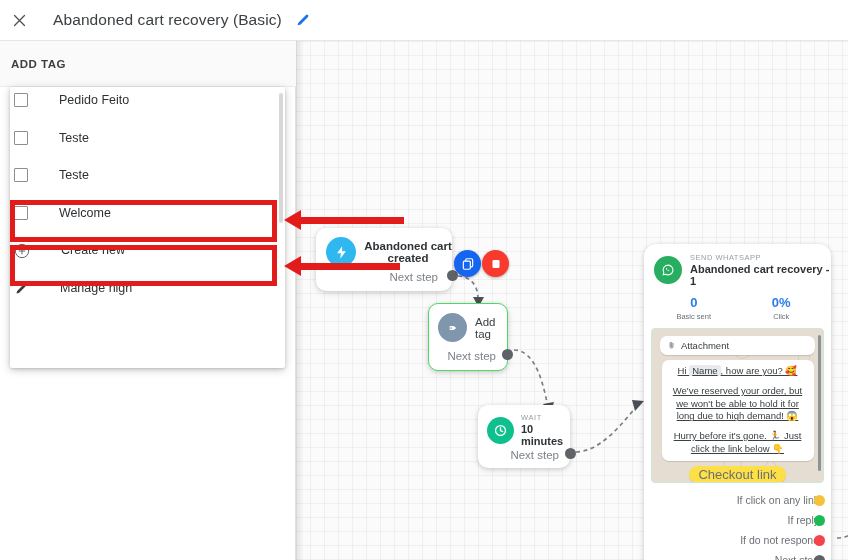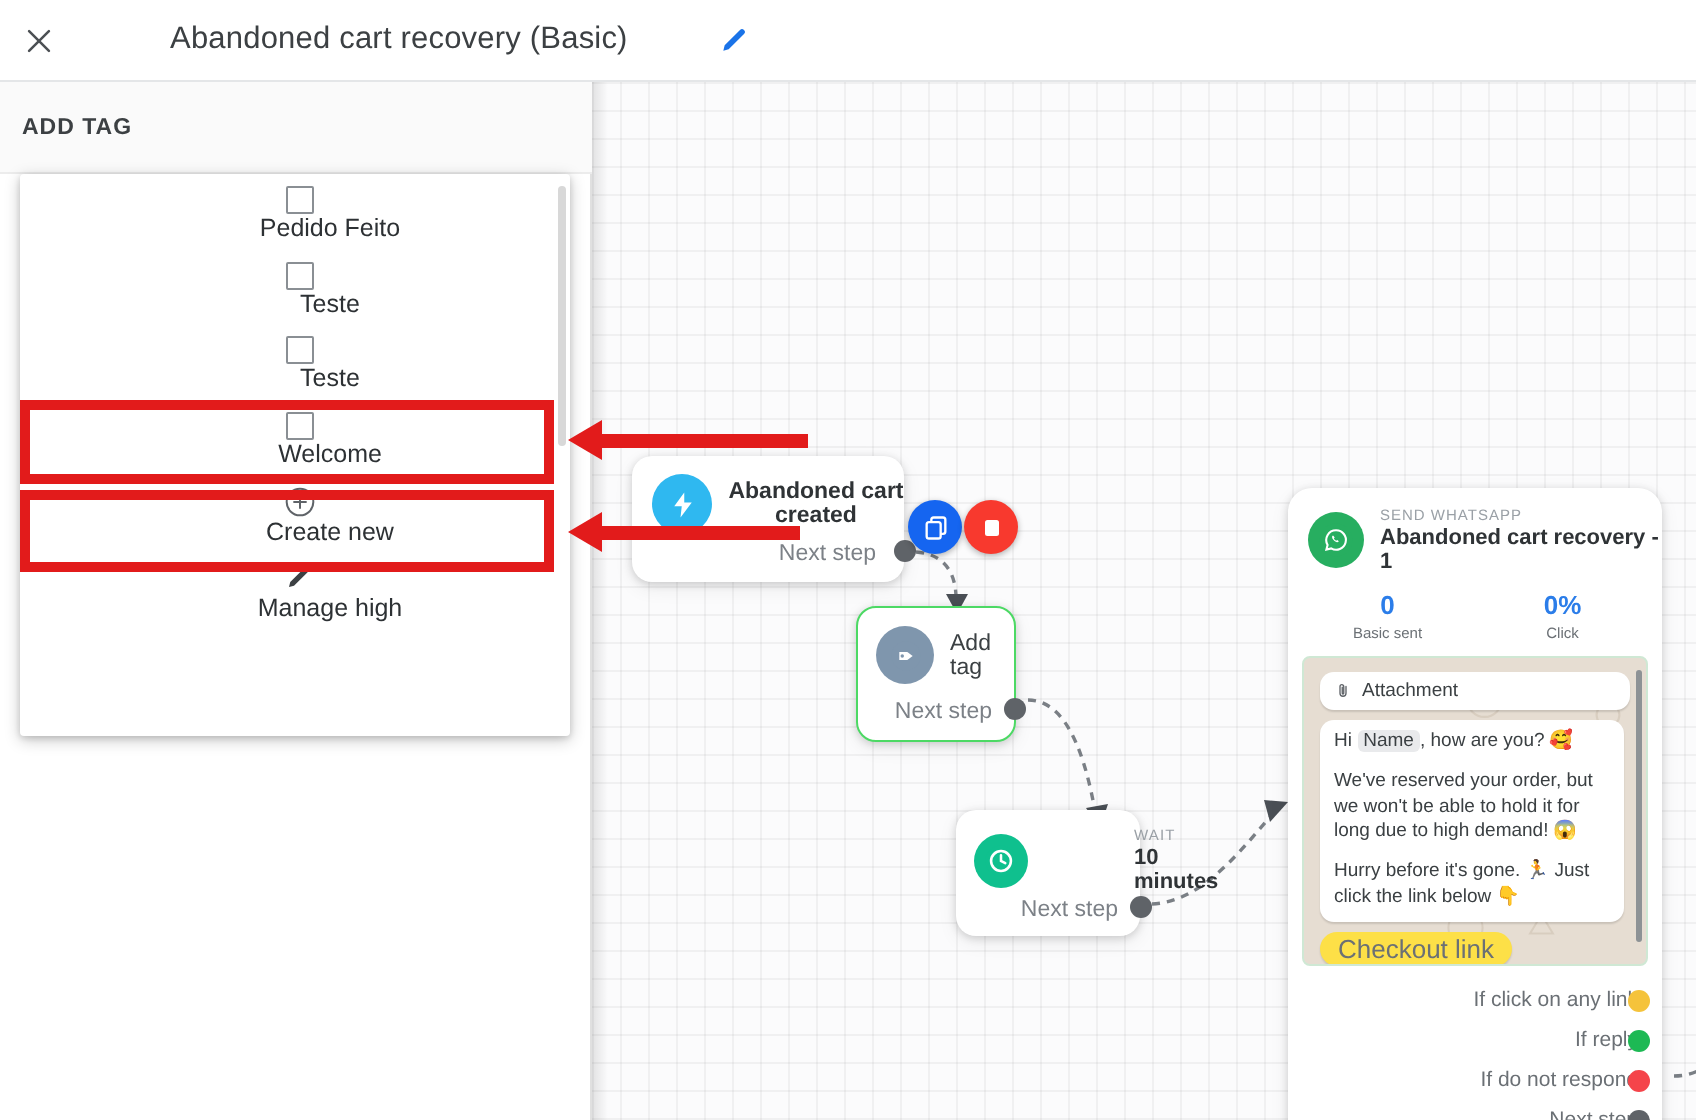--- a/index.html
+++ b/index.html
@@ -8,21 +8,21 @@
     font-family: "Liberation Sans", sans-serif;
     background: #ffffff;
     overflow: hidden;
   }
   #app { position: relative; width: 848px; height: 560px; }
 
   
   .header {
     position: absolute; left: 0; top: 0; width: 848px; height: 41px;
     background: #ffffff; border-bottom: 1px solid #e4e6e8;
-    display: flex; align-items: center; z-index: 40; gap: 32px;
+    display: flex; align-items: center; z-index: 40;
   }
   .close-btn {
     width: 38px; height: 41px; display: flex; align-items: center; justify-content: center;
     cursor: pointer;
   }
   .close-btn svg { display: block; }
   .header-title {
     font-size: 15.5px; color: #3c4043; letter-spacing: .1px;
     margin-left: 15px; white-space: nowrap;
   }
@@ -66,22 +66,22 @@
 
   
   .dropdown {
     position: absolute; left: 10px; top: 46px; width: 275px; height: 281px;
     background: #ffffff;
     box-shadow: 0 2px 8px rgba(0,0,0,0.22), 0 1px 3px rgba(0,0,0,0.14);
     border-radius: 2px; z-index: 20; overflow: hidden;
   }
   .dd-inner { position: relative; width: 275px; height: 281px; padding-top: 6px; }
   .dd-item {
-    display: flex; align-items: center; height: 37.5px;
-    padding-left: 4px; cursor: pointer; flex-direction: column;
+    display: flex; height: 37.5px;
+    padding-left: 4px; cursor: pointer;
   }
   .cbox {
     width: 14px; height: 14px; border: 1.6px solid #8a8f94;
     border-radius: 1px; background: #fff; flex: 0 0 auto;
   }
   .dd-label {
     margin-left: 31px; font-size: 12.5px; color: #2d3134; white-space: nowrap;
   }
   .plus-icon {
     width: 16px; height: 16px; flex: 0 0 auto;
@@ -147,21 +147,21 @@
     border: 1.6px solid #4cd964;
   }
   #node-addtag .node-row { padding: 9px 0 0 9px; }
   #node-addtag .node-ico { background: #7f96ad; width: 29px; height: 29px; }
   #node-addtag .node-title { margin-left: 8px; font-weight: normal; color: #3b4043; }
   #node-addtag .next-step { position: absolute; right: 11px; bottom: 8px; }
   #node-addtag .port { right: -5.5px; bottom: 10px; }
 
   
   #node-wait { left: 182px; top: 364px; width: 92px; height: 63px; }
-  #node-wait .node-row { padding: 8px 0 0 9px; gap: 46px; }
+  #node-wait .node-row { padding: 8px 0 0 9px; }
   #node-wait .node-ico { background: #0fc08e; width: 27px; height: 27px; }
   #node-wait .wait-text { margin-left: 7px; }
   #node-wait .wait-kicker { font-size: 7.5px; color: #9aa0a6; letter-spacing: .6px; }
   #node-wait .wait-val { font-size: 11px; color: #2f3336; font-weight: bold; margin-top: 1px; }
   #node-wait .next-step { position: absolute; right: 11px; bottom: 7px; }
   #node-wait .port { right: -5.5px; bottom: 9px; }
 
   
   #node-wa {
     left: 348px; top: 203px; width: 187px; height: 357px;
@@ -178,30 +178,30 @@
   .wa-stat-lab { font-size: 7.5px; color: #6b7075; margin-top: 2px; }
 
   .wa-chat {
     position: relative; margin: 7px 7px 0 7px; height: 155px;
     border: 1.5px solid #cfe8d4; border-radius: 4px; overflow: hidden;
     background-color: #e6ddd2;
   }
   .wa-chat-pattern {
     position: absolute; inset: 0; opacity: .5;
   }
-  .wa-chat-inner { position: relative; padding: 7px 8px 0 8px; }
+  .wa-chat-inner { position: relative; padding: 7px 8px 0 8px; text-align: center; }
   .bubble {
     background: #ffffff; border-radius: 7px; padding: 5px 7px;
     box-shadow: 0 1px 1px rgba(0,0,0,0.13); display: inline-block;
   }
   .bubble.attach {
     display: flex; align-items: center; gap: 5px;
     font-size: 9.5px; color: #3b4043; padding: 4px 9px 4px 7px;
   }
-  .bubble.msg { font-size: 9.5px; color: #3b4043; line-height: 1.35; max-width: 152px; margin-top: 5px; }
+  .bubble.msg { font-size: 9.5px; color: #3b4043; line-height: 1.35; max-width: 152px; margin-top: 5px; text-decoration: underline; }
   .bubble.msg p { margin-bottom: 7px; }
   .bubble.msg p:last-child { margin-bottom: 0; }
   .chip-name {
     background: #e9eaec; border-radius: 3px; padding: 0 3px; color: #3b4043;
   }
   .bubble.link {
     margin-top: 5px; font-size: 13px; color: #6b7075;
     background: #fde047; border-radius: 11px; padding: 1px 9px;
   }
   .wa-chat-scroll {

